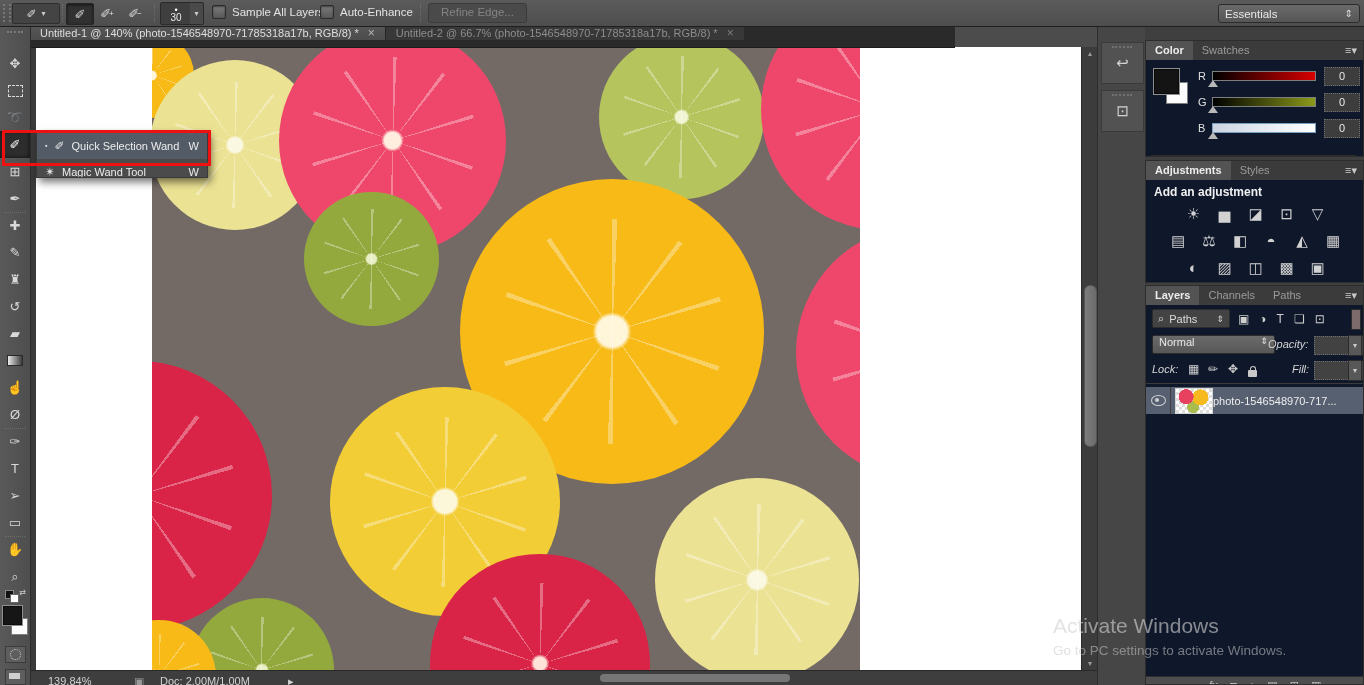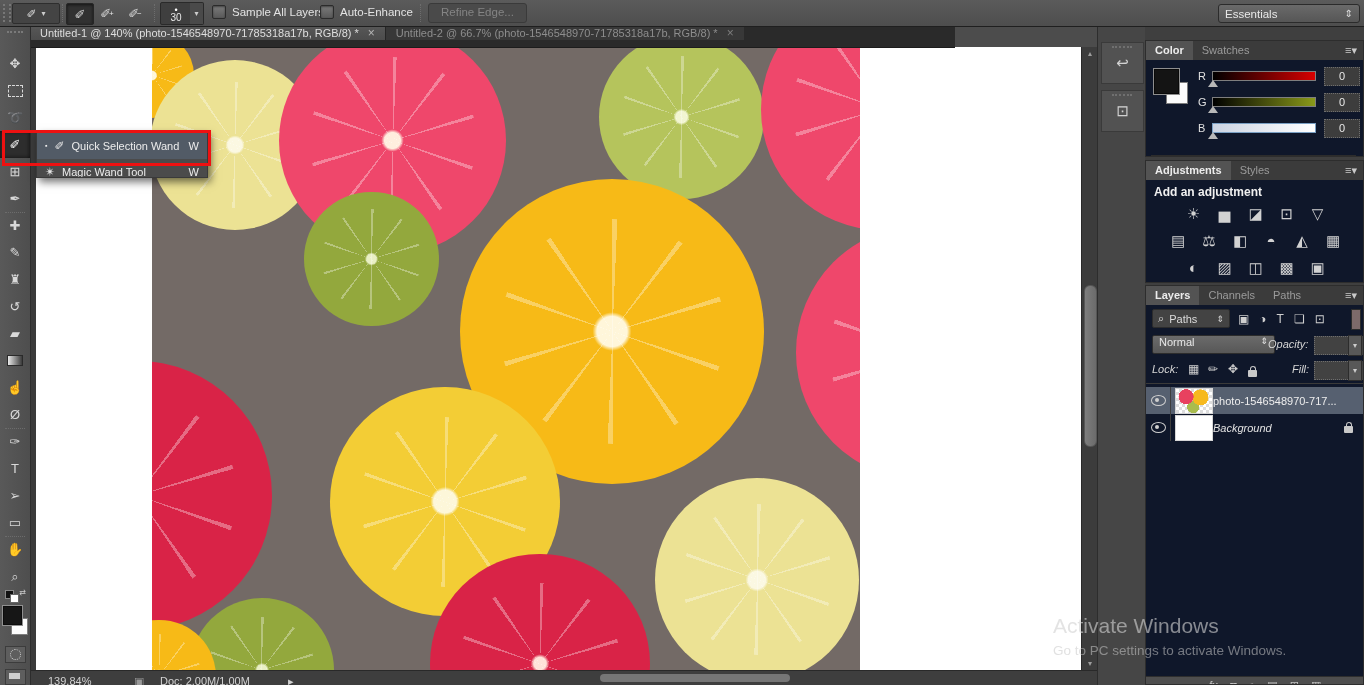--- a/index.html
+++ b/index.html
@@ -471,28 +471,20 @@
 
     <div class="listdiv"></div>
 
     <div class="lrow sel" style="top:101px">
       <span class="eyecell">
           <span class="eye"></span>
         </span>
       <span class="lthumb photo"></span>
       <span class="lname">photo-1546548970-717...</span>
     </div>
-    <div class="lrow" style="top:128px">
-      <span class="eyecell">
-          <span class="eye"></span>
-        </span>
-      <span class="lthumb white"></span>
-      <span class="lname bg">Background</span>
-      <span class="rowlock"><span class="lockicon"></span></span>
-    </div>
 
     <div id="layers-bottom">
         <span class="bicon">∞</span>
         <span class="bicon">fx</span>
         <span class="bicon">◘</span>
         <span class="bicon">◑</span>
         <span class="bicon">▤</span>
         <span class="bicon">⊞</span>
         <span class="bicon">▥</span>
       </div>

